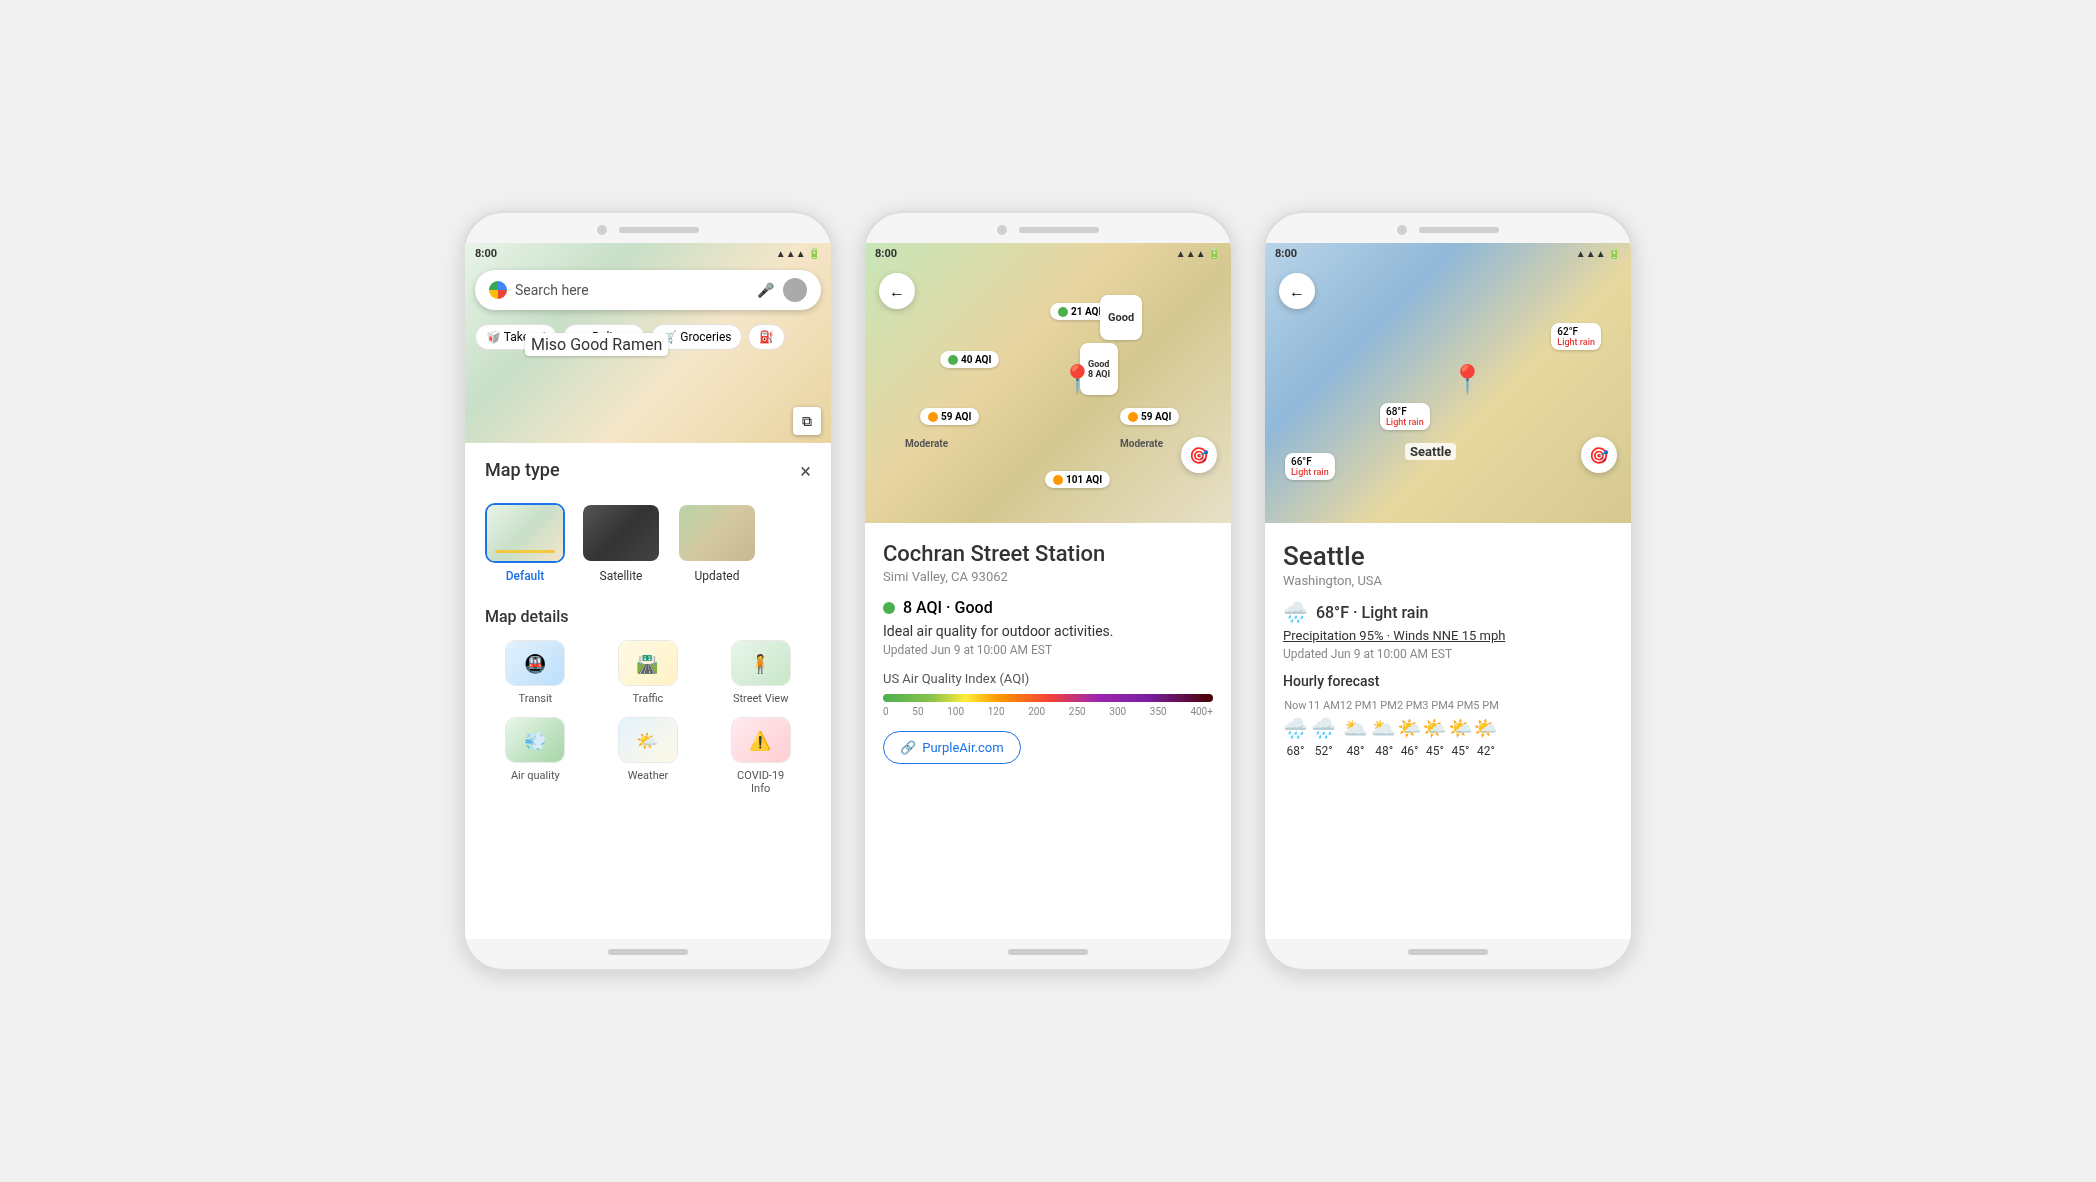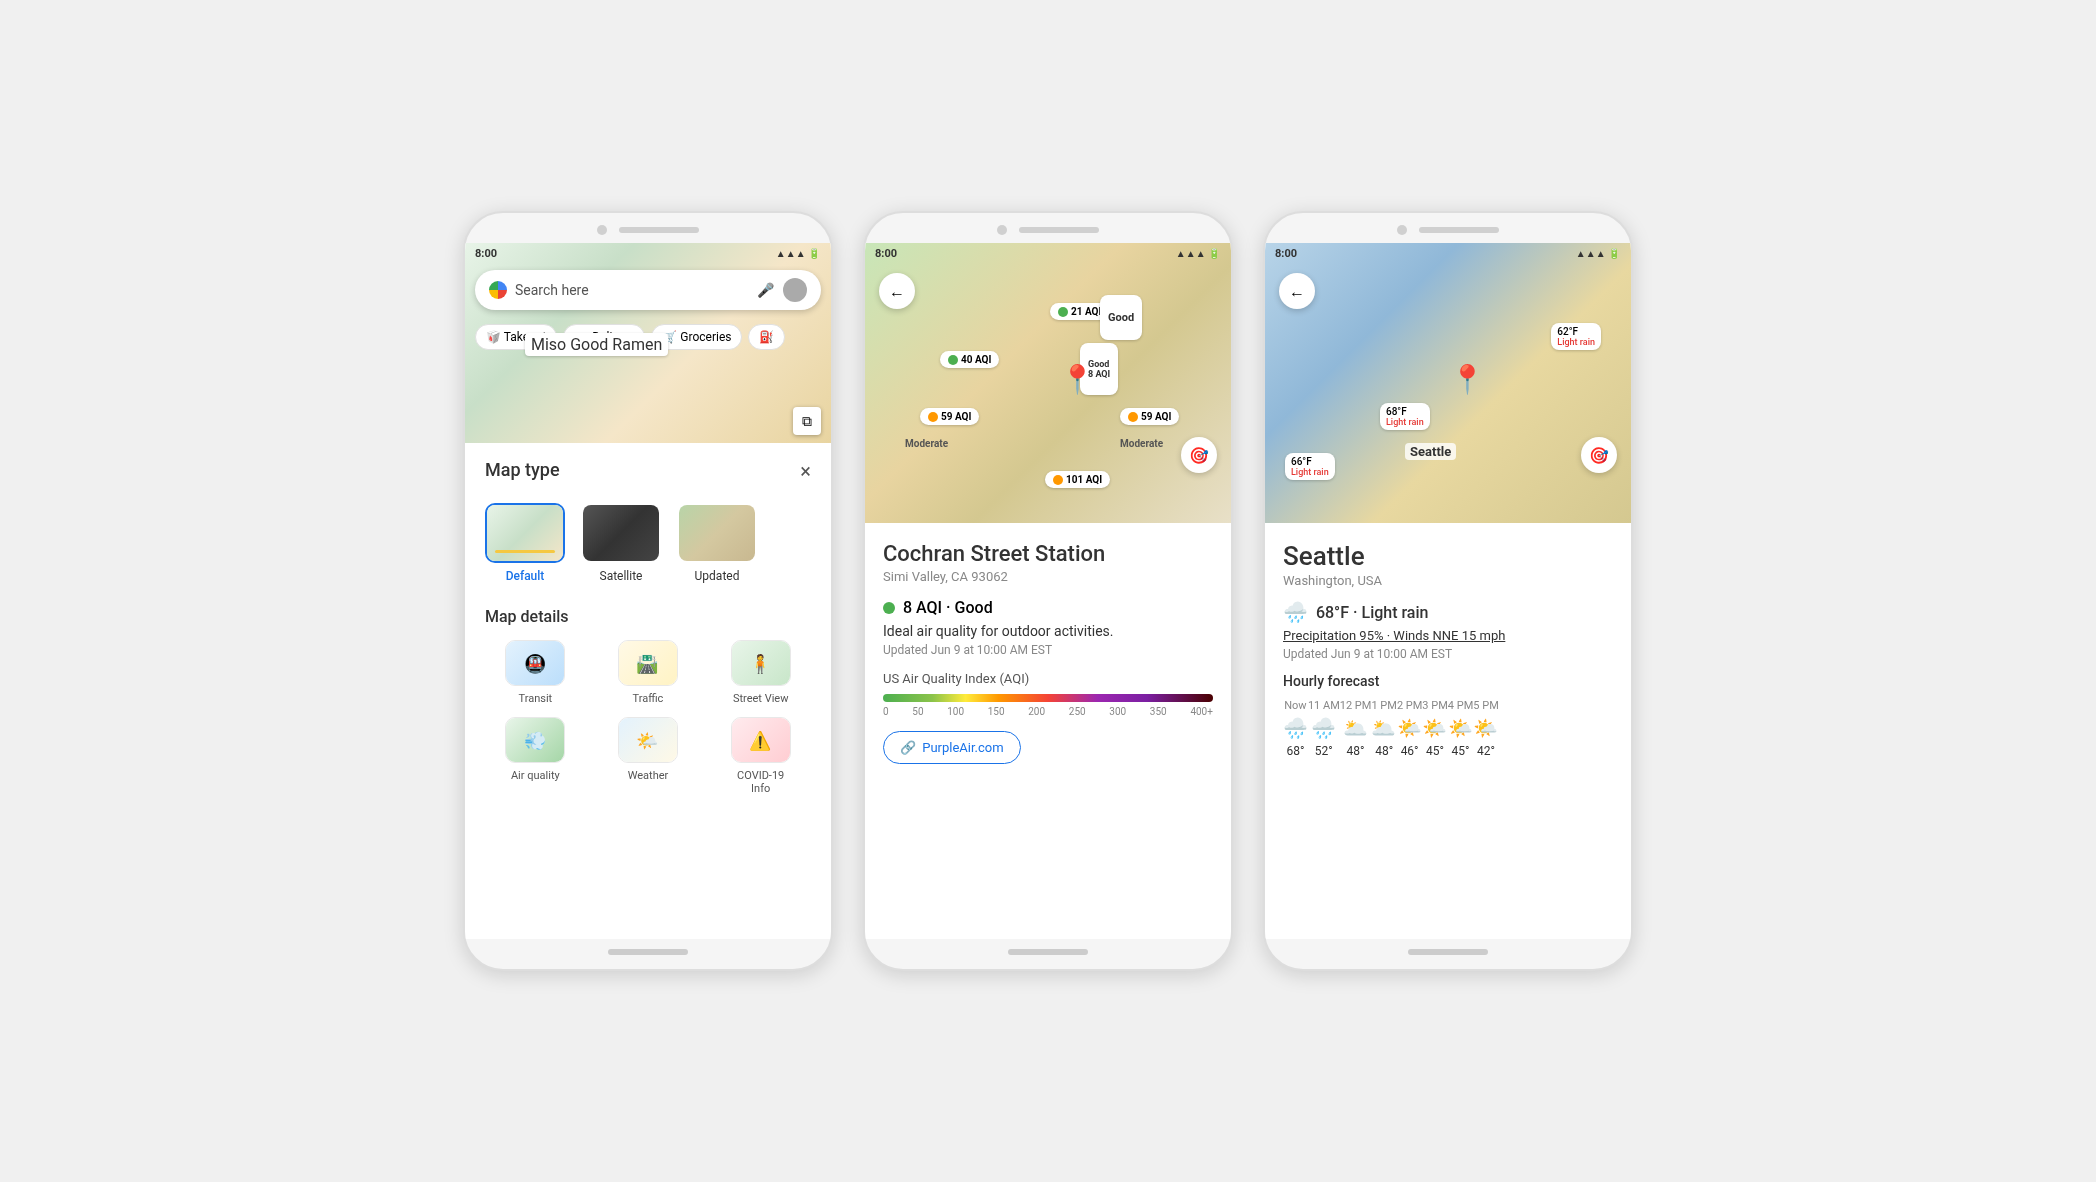--- a/index.html
+++ b/index.html
@@ -569,21 +569,21 @@
           <span class="aqi-status-text">8 AQI · Good</span>
         </div>
         <div class="aqi-desc">Ideal air quality for outdoor activities.</div>
         <div class="aqi-updated">Updated Jun 9 at 10:00 AM EST</div>
         <div class="aqi-index-label">US Air Quality Index (AQI)</div>
         <div class="aqi-bar"></div>
         <div class="aqi-bar-labels">
           <span>0</span>
             <span>50</span>
             <span>100</span>
-            <span>150</span>
+            <span>120</span>
             <span>200</span>
             <span>250</span>
             <span>300</span>
             <span>350</span>
             <span>400+</span>
         </div>
         <div class="purpleair-btn">
           <span>🔗</span>
           <span>PurpleAir.com</span>
         </div>

